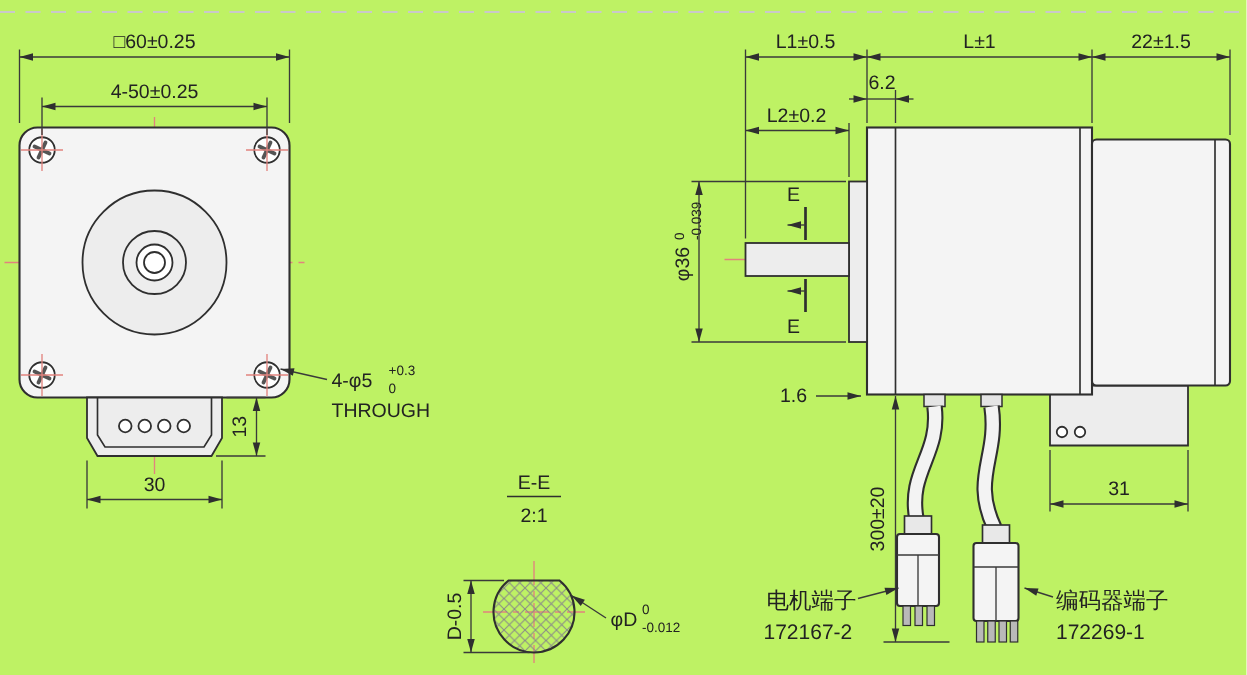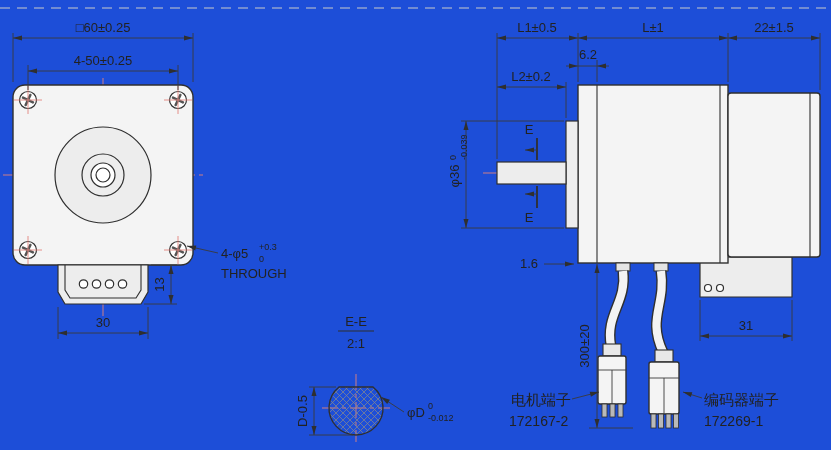--- a/index.html
+++ b/index.html
@@ -1,16 +1,16 @@
 <!DOCTYPE html>
 <html><head>
 <meta charset="utf-8">
 <style>
   html,body{margin:0;padding:0;background:#fff;}
-  #stage{position:relative;width:831px;height:450px;background:#1d4ed8;overflow:hidden;}
+  #stage{position:relative;width:831px;height:450px;background:#bef264;overflow:hidden;}
   text{font-family:"Liberation Sans","DejaVu Sans",sans-serif;fill:#222;}
   .d{font-size:13px;}
   .d2{font-size:14px;}
   .s{font-size:9px;}
   .cn{font-size:15px;}
   .shape{fill:#f4f4f4;stroke:#2f2f2f;stroke-width:1.4;}
   .shape2{fill:#ededed;stroke:#2f2f2f;stroke-width:1.2;}
   .white{fill:#ffffff;stroke:#2f2f2f;stroke-width:1.2;}
   .ln{stroke:#2f2f2f;stroke-width:1.1;fill:none;}
   .dim{stroke:#3a3a3a;stroke-width:0.9;fill:none;}

